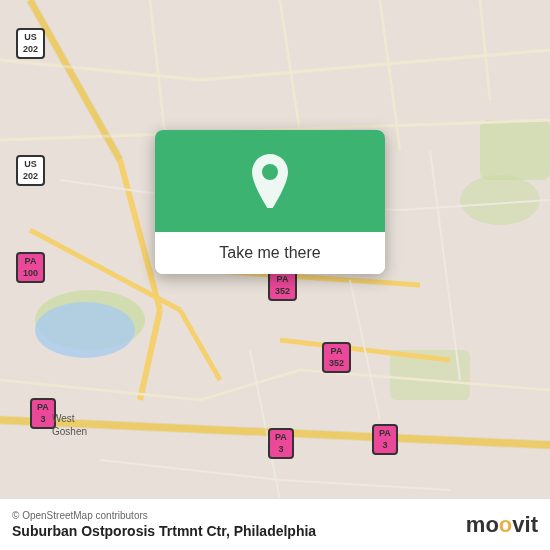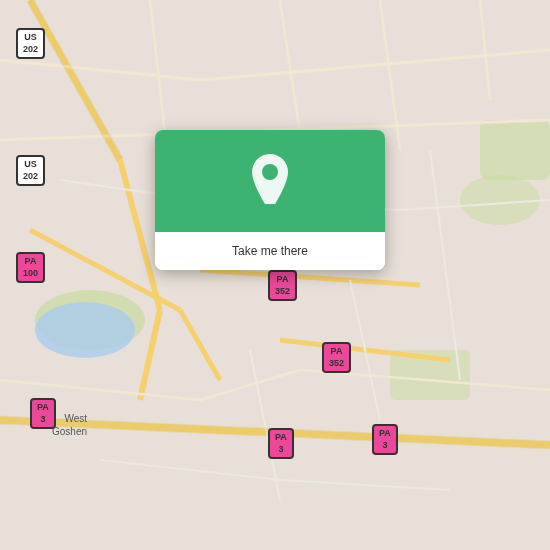--- a/index.html
+++ b/index.html
@@ -93,21 +93,21 @@
       justify-content: center;
       align-items: center;
     }
 
     .popup-button {
       display: block;
       width: 100%;
       padding: 12px;
       background: white;
       border: none;
-      font-size: 12px;
+      font-size: 16px;
       font-weight: 500;
       color: #333;
       text-align: center;
       cursor: pointer;
     }
 
     
     .shield {
       position: absolute;
       background: white;
@@ -201,27 +201,36 @@
 
   <div class="shield us" style="top:28px;left:16px;">US<br>202</div>
   <div class="shield us" style="top:155px;left:16px;">US<br>202</div>
   <div class="shield pa" style="top:252px;left:16px;">PA<br>100</div>
   <div class="shield pa" style="top:270px;left:268px;">PA<br>352</div>
   <div class="shield pa" style="top:342px;left:322px;">PA<br>352</div>
   <div class="shield pa" style="top:398px;left:30px;">PA<br>3</div>
   <div class="shield pa" style="top:428px;left:268px;">PA<br>3</div>
   <div class="shield pa" style="top:424px;left:372px;">PA<br>3</div>
 
-  <div style="position:absolute;top:412px;left:52px;font-size:10px;color:#555;text-align:right;line-height:1.3;z-index:5;">West<br>Goshen</div>
+  <div style="position:absolute;top:412px;left:52px;font-size:10px;color:#555;text-align:left;line-height:1.3;z-index:5;">West<br>Goshen</div>
 
   <div class="popup-card">
     <div class="popup-green">
 
       <svg width="48" height="58" viewBox="0 0 48 58" fill="none" xmlns="http://www.w3.org/2000/svg">
         <path d="M24 0C14.06 0 6 8.06 6 18c0 13.5 18 40 18 40S42 31.5 42 18C42 8.06 33.94 0 24 0z" fill="white" opacity="0.9"></path>
         <circle cx="24" cy="18" r="8" fill="#3cb371"></circle>
       </svg>
     </div>
     <button class="popup-button">Take me there</button>
   </div>
 
+  <div class="bottom-bar">
+    <div class="bottom-bar-left">
+      <span class="attribution">© OpenStreetMap contributors</span>
+      <span class="location-name">Suburban Ostporosis Trtmnt Ctr, Philadelphia</span>
+    </div>
+    <div class="moovit-logo">
+      mo<span class="dot">o</span>vit
+    </div>
+  </div>
 
 </div>
 
 </body></html>

